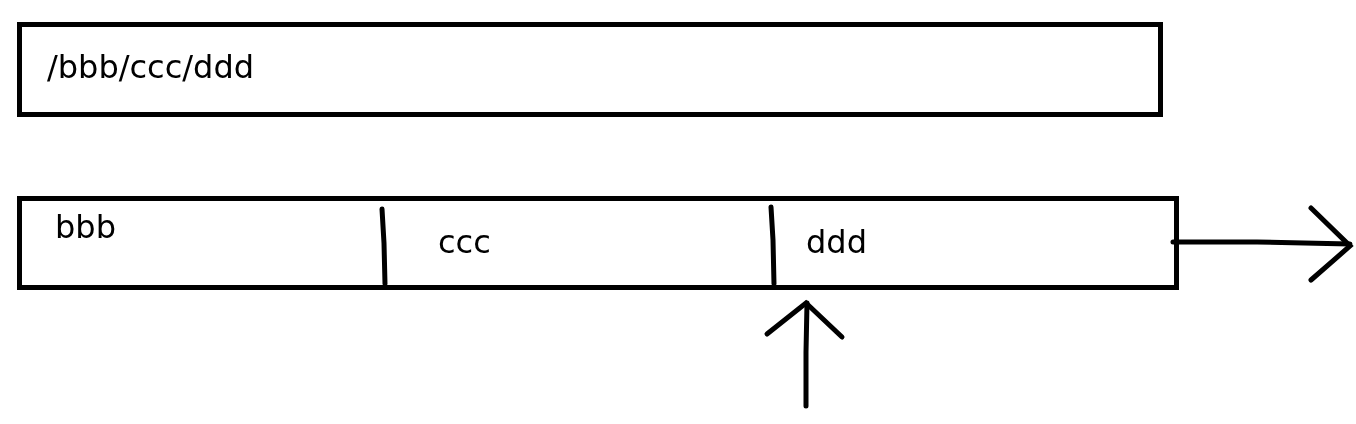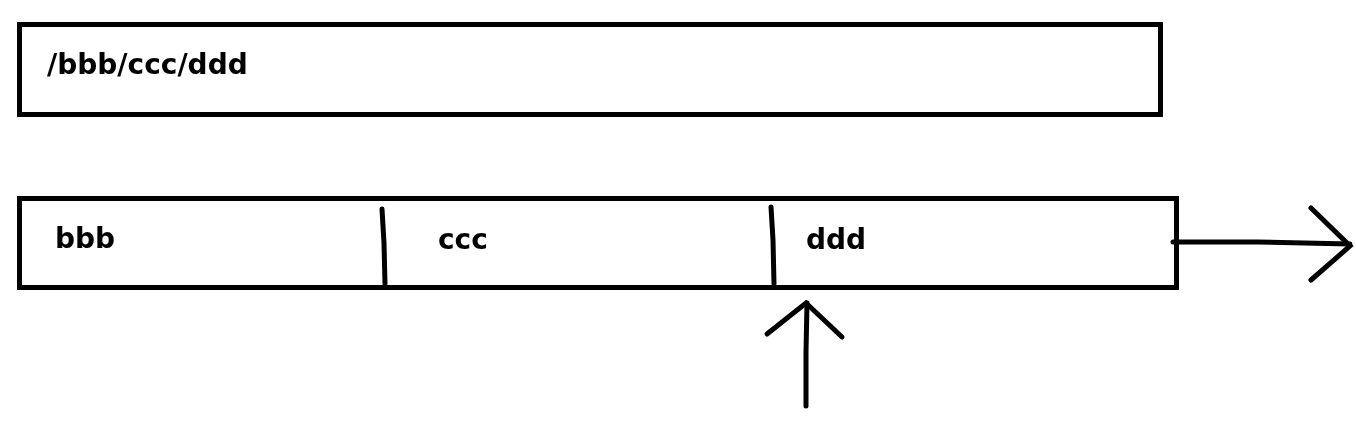--- a/index.html
+++ b/index.html
@@ -1,29 +1,29 @@
 <!DOCTYPE html>
 <html><head>
 <meta charset="utf-8">
 <style>
   html, body { margin: 0; padding: 0; background: #ffffff; }
   body { width: 1356px; height: 424px; position: relative; overflow: hidden; font-family: "DejaVu Sans", sans-serif; }
   svg { position: absolute; left: 0; top: 0; }
-  .lbl { position: absolute; font-size: 28px; color: #000; line-height: 1; white-space: nowrap; font-weight: bold; }
+  .lbl { position: absolute; font-size: 32px; color: #000; line-height: 1; white-space: nowrap; }
   .path-box { position: absolute; left: 17px; top: 22px; width: 1136px; height: 85px; border: 5px solid #000; }
   .crumb-box { position: absolute; left: 17px; top: 196px; width: 1152px; height: 84px; border: 5px solid #000; }
 </style>
 </head>
 <body>
 
 <div class="path-box"></div>
 <div class="lbl" style="left:47px; top:51px;">/bbb/ccc/ddd</div>
 
 <div class="crumb-box"></div>
-<div class="lbl" style="left:55px; top:225px;">bbb</div>
+<div class="lbl" style="left:55px; top:211px;">bbb</div>
 <div class="lbl" style="left:438px; top:226px;">ccc</div>
 <div class="lbl" style="left:806px; top:226px;text-align:right;">ddd</div>
 
 <svg width="1356" height="424" viewBox="0 0 1356 424">
   <g stroke="#000" stroke-linecap="round" fill="none">
 
     <path d="M382 209 L384 243 L385 284" stroke-width="5"></path>
     <path d="M771 207 L773 240 L774 284" stroke-width="5"></path>
 
     <g>

